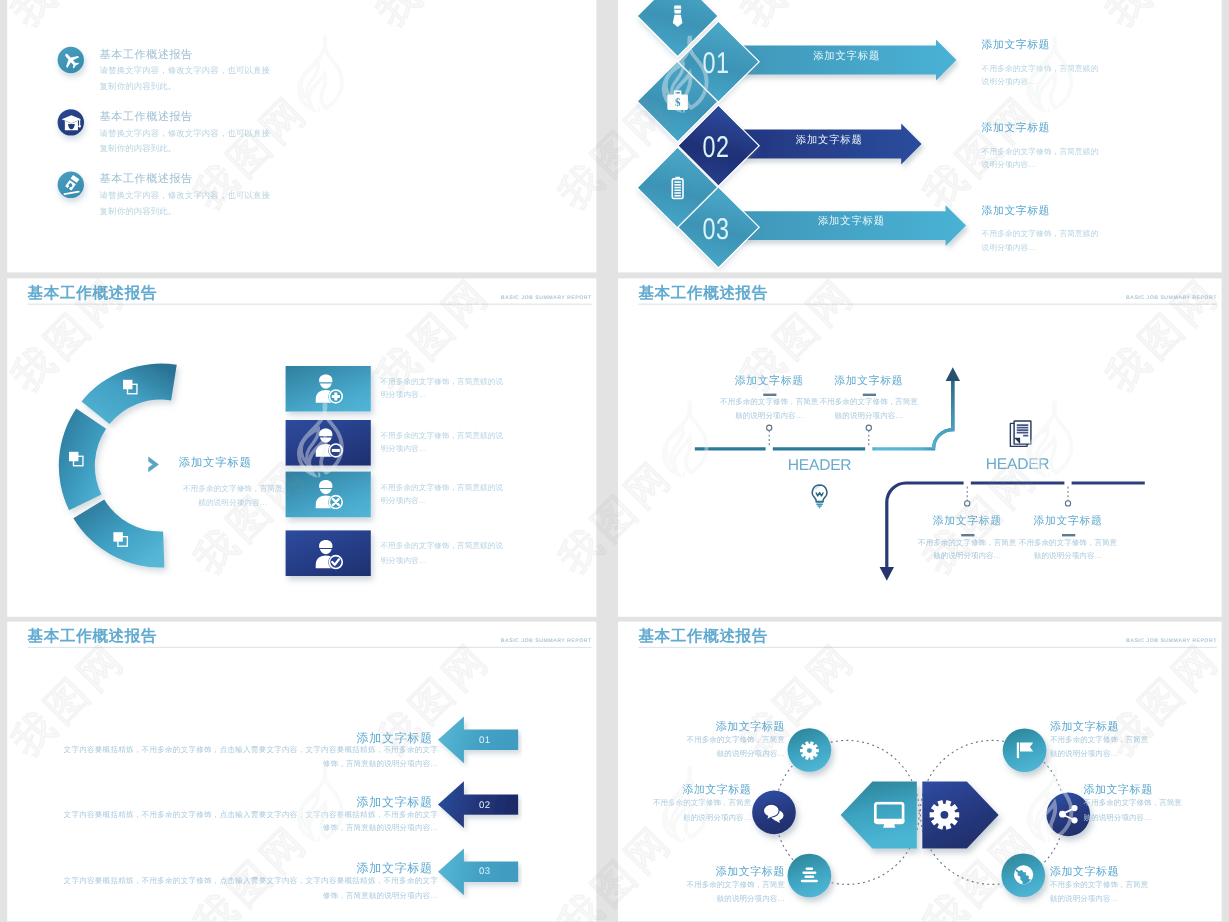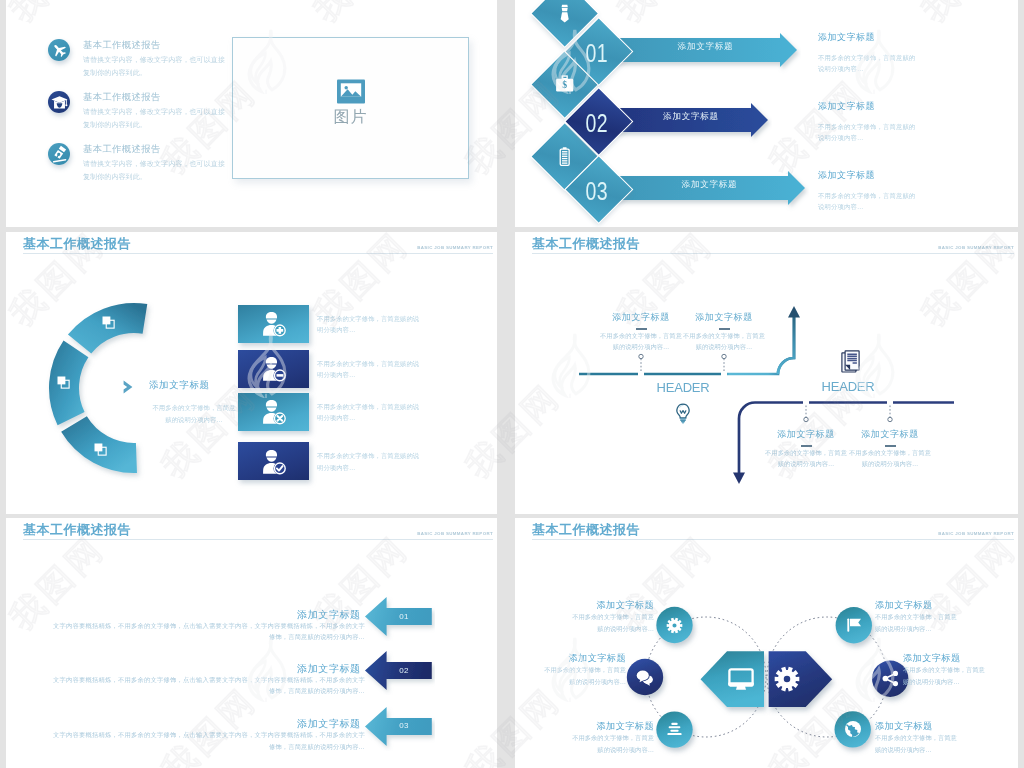--- a/index.html
+++ b/index.html
@@ -135,31 +135,20 @@
                 <path d="M3.2 21.0 L19.4 21.0" stroke="#fff" stroke-width="1.9" stroke-linecap="round"></path>
               </g>
             </svg>
           </div>
       <div class="s1-tx">
         <div class="s1-t">基本工作概述报告</div>
         <div class="s1-d">请替换文字内容，修改文字内容，也可以直接复制你的内容到此。</div>
       </div>
     </div>
 
-  </div>
-  <div class="s1-pic">
-    <div class="s1-pic-in">
-      <svg class="picicon" width="30" height="27" viewBox="1 3 30 26">
-        <rect x="2" y="4" width="28" height="24" rx="1" fill="#4d9cbf"></rect>
-        <rect x="5.8" y="7.8" width="20.4" height="13.5" fill="#ffffff"></rect>
-        <circle cx="11.2" cy="12.2" r="1.7" fill="#4d9cbf"></circle>
-        <path d="M5.8 21.3 L12.6 13.8 L17.4 19.2 L20.3 15.8 L26.2 21.3 Z" fill="#4d9cbf"></path>
-      </svg>
-      <div class="piclabel">图片</div>
-    </div>
   </div>
 </div>
 
 <div class="slide s2">
   <svg class="abs ar0" width="216" height="44.0" viewBox="0 0 216 44.0" style="left:70px;top:30.0px">
     <defs>
           <linearGradient id="ag0" x1="0" y1="0" x2="1" y2="0">
       <stop offset="0" stop-color="#3f93b4"></stop>
             <stop offset="1" stop-color="#49b2d5"></stop>
           </linearGradient>

